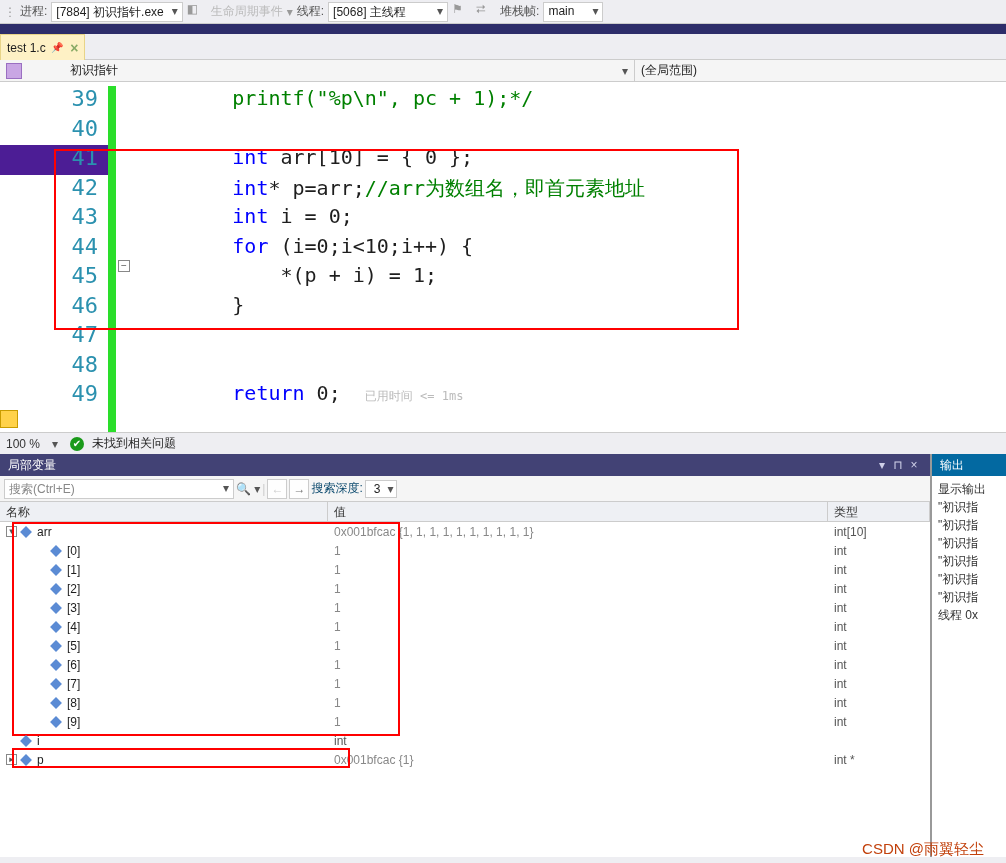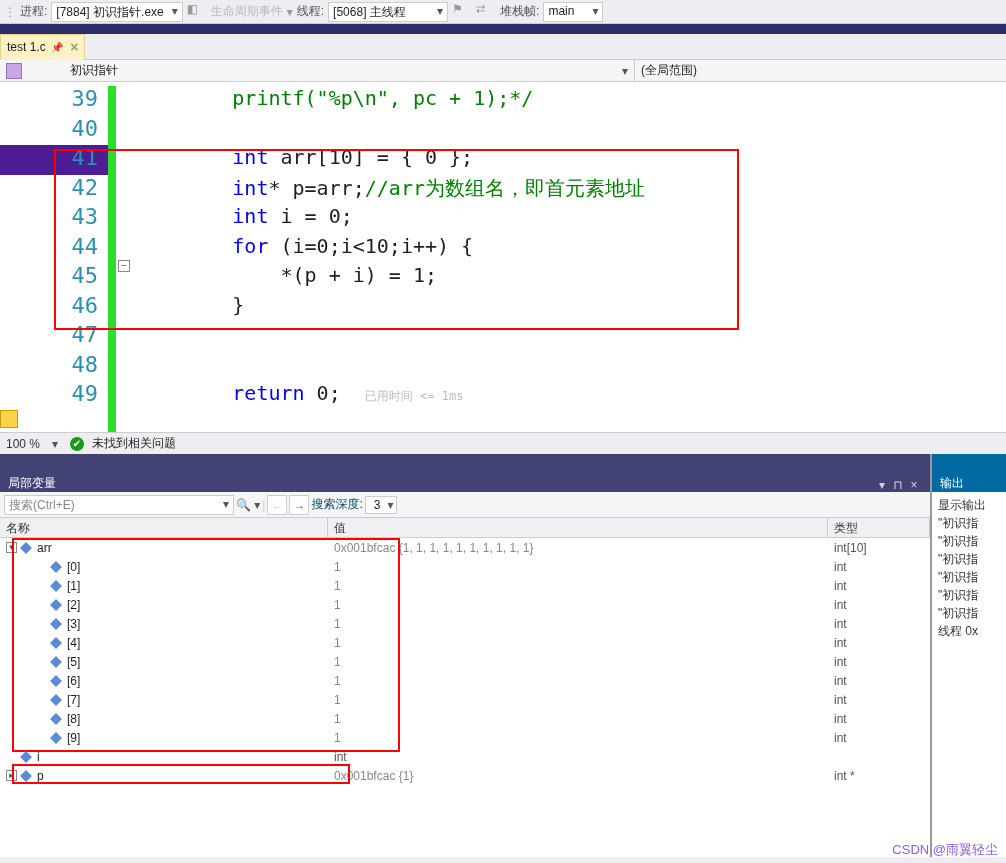--- a/index.html
+++ b/index.html
@@ -4,21 +4,21 @@
 <style>
   * { box-sizing: border-box; margin: 0; padding: 0; }
   body { font-family: "Microsoft YaHei", "Segoe UI", sans-serif; font-size: 12px; background: #eeeef2; width: 1006px; height: 863px; overflow: hidden; color: #1e1e1e; }
   .toolbar-top { display:flex; align-items:center; height:24px; background:#eeeef2; border-bottom:1px solid #ccc; gap:4px; padding:0 4px; font-size:12px;}
   .toolbar-top .sep { color:#999;}
   .toolbar-top .combo { background:#fff; border:1px solid #ccc; padding:1px 18px 1px 4px; position:relative; min-width:120px; height:20px;}
   .toolbar-top .combo::after{content:"▾"; position:absolute; right:4px; top:1px; color:#555;}
   .toolbar-top .lbl{color:#555;}
   .graybtn{ width:20px; height:20px; display:inline-block; color:#999;}
   .tabwell { background:#2d2d6a; height:10px;}
-  .tabbar { background:#eeeef2; height:26px; display:flex; align-items:center; border-bottom:1px solid #ccc;}
+  .tabbar { background:#eeeef2; height:26px; display:flex; align-items:flex-start; border-bottom:1px solid #ccc;}
   .filetab { background:#fef1c5; border:1px solid #e8d488; border-bottom:none; height:26px; display:flex; align-items:center; padding:0 6px; gap:6px; font-size:12px;}
   .filetab .pin{color:#9a7b12;font-size:10px;}
   .filetab .close{color:#8a6;font-weight:bold;font-size:14px;}
   .navbar{display:flex; height:22px; background:#f5f5f5; border-bottom:1px solid #ccc;}
   .navbar .left, .navbar .right{display:flex;align-items:center; padding:0 6px;}
   .navbar .left{width:635px; border-right:1px solid #ccc;gap:44px;}
   .navbar .right{flex:1;}
   .navbar .icon{width:16px;height:16px;display:inline-block;background:#c9a6e4;margin-right:4px;border:1px solid #9a6fc1;}
   .navbar .dd{margin-left:auto;color:#555;}
   .editor{position:relative; background:#fff; height:350px; display:flex;}
@@ -34,21 +34,21 @@
   .cm{color:#008000;}
   .redbox1{position:absolute;left:54px;top:67px;width:685px;height:181px;border:2px solid #ff0000;pointer-events:none;}
   .hint{color:#bbb;font-size:12px;}
   .marker-yellow{position:absolute;left:0;top:328px;width:18px;height:18px;background:#ffd24a;border:1px solid #c99c00;}
   .statusbar{height:22px;background:#eeeef2;border-top:1px solid #ccc;display:flex;align-items:center;padding:0 6px;gap:8px;font-size:12px;}
   .statusbar .zoom{color:#333;}
   .statusbar .dd2{width:14px;text-align:center;color:#555;}
   .statusbar .check{width:14px;height:14px;border-radius:7px;background:#1a9a1a;color:#fff;display:inline-flex;align-items:center;justify-content:center;font-size:10px;}
   .panels{display:flex;height:403px;}
   .locals{flex:1;display:flex;flex-direction:column;border-right:1px solid #999;}
-  .panelhead{background:#424275;color:#fff;height:38px;display:flex;align-items:flex-end;padding:0 8px;font-size:12px;}
+  .panelhead{background:#424275;color:#fff;height:22px;display:flex;align-items:center;padding:0 8px;font-size:12px;}
   .panelhead .spacer{flex:1;}
   .panelhead .btn{width:16px;text-align:center;color:#cfd0e8;}
   .searchrow{height:26px;background:#f5f5f5;border-bottom:1px solid #ccc;display:flex;align-items:center;padding:0 4px;gap:2px;}
   .searchrow .sbox{background:#fff;border:1px solid #ccc;height:20px;flex:0 0 230px;padding:1px 18px 1px 4px;color:#888;position:relative;}
   .searchrow .sbox .mag{position:absolute;right:4px;top:1px;color:#555;}
   .searchrow .mag2{color:#555;}
   .searchrow .navbtn{width:20px;height:20px;border:1px solid #ccc;background:#fefefe;display:inline-flex;align-items:center;justify-content:center;color:#777;}
   .searchrow .navbtn.dis{color:#ccc;}
   .searchrow .lbl2{color:#0c4a6e;}
   .searchrow .depth{border:1px solid #ccc;padding:1px 16px 1px 8px;background:#fff;position:relative;}
@@ -69,21 +69,21 @@
   .cube{width:12px;height:12px;display:inline-block;background:#5b8bd4;margin-right:5px;transform:rotate(45deg) scale(.7);}
   .indent1{padding-left:36px!important;}
   .valtxt{color:#888;}
   .valblk{color:#000;}
   .redbox2{position:absolute;left:12px;top:0;width:388px;height:214px;border:2px solid #ff0000;pointer-events:none;}
   .redbox3{position:absolute;left:12px;top:226px;width:338px;height:20px;border:2px solid #ff0000;pointer-events:none;}
   .output{width:75px;background:#fff;border-left:1px solid #999;display:flex;flex-direction:column;}
   .output .panelhead{background:#0369a1;}
   .output-body{padding:4px 6px;font-size:12px;color:#333;overflow:hidden;line-height:18px;white-space:nowrap;}
   .output-body .row2{color:#333;}
-  .watermark{position:fixed;right:8px;bottom:4px;color:#8b5cf6;font-size:13px;}
+  .watermark{position:fixed;right:22px;bottom:4px;color:#c2410c;font-size:15px;}
 </style>
 </head>
 <body>
 
 <div class="toolbar-top">
   <span class="sep">⋮</span>
   <span class="lbl">进程:</span>
   <div class="combo"><span>[7884] 初识指针.exe</span></div>
   <span class="graybtn">◧</span>
   <span class="lbl" style="color:#bbb">生命周期事件</span>

